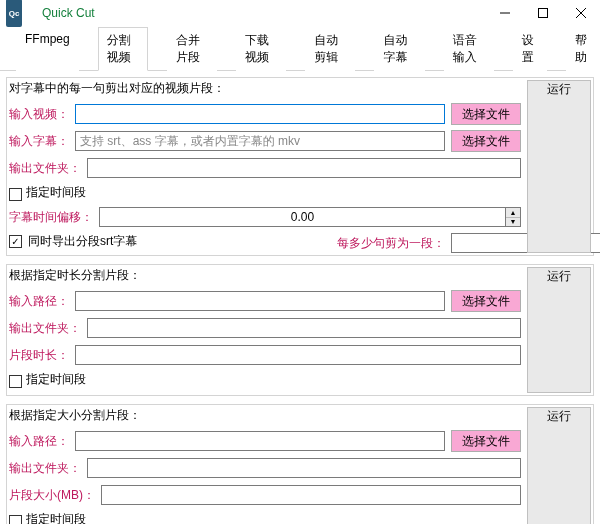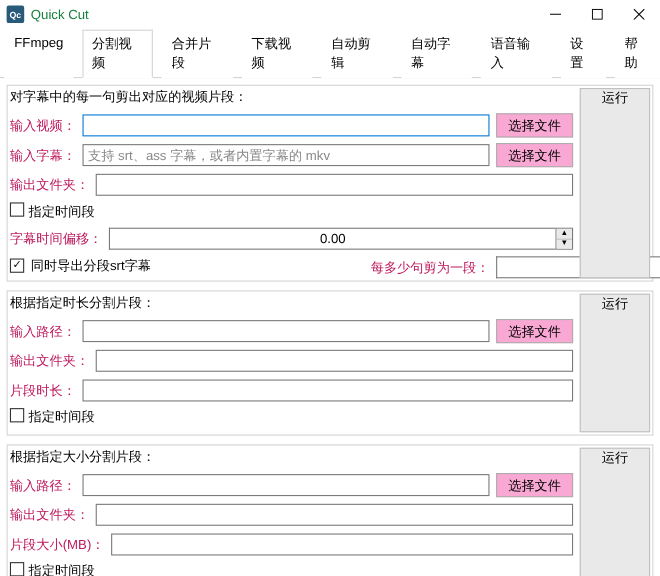--- a/index.html
+++ b/index.html
@@ -1,36 +1,36 @@
 <!DOCTYPE html>
 <html><head>
 <meta charset="utf-8">
 <style>
 * { box-sizing: border-box; margin: 0; padding: 0; font-family: "Microsoft YaHei", sans-serif; font-size: 12px; }
 body { background: #fff; width: 600px; height: 524px; overflow: hidden; }
 .titlebar { display: flex; align-items: center; height: 26px; padding: 0 0 0 6px; background: #fff; }
-.titlebar .app-icon { width: 16px; height: 16px; background: #2a5a7a; border-radius: 2px; display: flex; align-items: center; justify-content: center; font-size: 8px; font-weight: bold; color: #fff; margin-right: 6px; }
+.titlebar .app-icon { width: 16px; height: 28px; background: #2a5a7a; border-radius: 2px; display: flex; align-items: center; justify-content: center; font-size: 8px; font-weight: bold; color: #fff; margin-right: 20px; }
 .titlebar .title { flex: 1; font-size: 12px; color: #15803d; }
 .winbtn { width: 38px; height: 26px; display: flex; align-items: center; justify-content: center; }
 .winbtn svg { width: 10px; height: 10px; }
-.tabs { display: flex; border-bottom: 1px solid #d4d4d4; padding-left: 4px; gap: 8px; }
+.tabs { display: flex; border-bottom: 1px solid #d4d4d4; padding-left: 16px; gap: 19px; }
 .tab { padding: 4px 8px; font-size: 12px; color: #000; cursor: pointer; border: 1px solid transparent; border-bottom: none; position: relative; top: 1px; background: #fff; }
 .tab.active { border-color: #d4d4d4; border-bottom: 1px solid #fff; }
 .content { padding: 6px; }
 .section { border: 1px solid #d4d4d4; padding: 2px; margin-bottom: 8px; display: flex; gap: 6px; }
 .section-main { flex: 1; }
 .section-side { width: 64px; display: flex; justify-content: center; border: 1px solid #c0c0c0; background: #e9e9e9; cursor: pointer; }
 .desc { color: #000; margin-bottom: 6px; }
 .row { display: flex; align-items: center; gap: 6px; margin-bottom: 5px; min-height: 22px; }
 .label { color: #be185d; white-space: nowrap; }
 .input { flex: 1; height: 20px; border: 1px solid #7a7a7a; padding: 0 4px; font-size: 12px; outline: none; }
 .input::placeholder { color: #888; }
 .input.focused { border: 1px solid #0078d7; }
 .btn { height: 22px; padding: 0 10px; background: #f9a8d4; border: 1px solid #adadad; cursor: pointer; white-space: nowrap; }
-.checkbox-row { display: flex; align-items: flex-start; gap: 4px; margin-bottom: 5px; }
+.checkbox-row { display: flex; align-items: flex-end; gap: 4px; margin-bottom: 5px; }
 .cb { width: 13px; height: 13px; border: 1px solid #333; display: flex; align-items: center; justify-content: center; background: #fff; cursor: pointer; }
 .cb.checked::after { content: "✓"; font-size: 10px; line-height: 1; color: #000; }
 .spin-wrap { display: flex; height: 20px; }
 .spin-wrap .input { border-right: none; text-align: center; }
 .spinners { width: 16px; display: flex; flex-direction: column; border: 1px solid #7a7a7a; }
 .spinbtn { flex: 1; display: flex; align-items: center; justify-content: center; font-size: 7px; background: #e9e9e9; cursor: pointer; user-select: none; }
 .spinbtn:first-child { border-bottom: 1px solid #bbb; }
 .row-split { display: flex; gap: 6px; align-items: flex-start; }
 .row-split .col { display: flex; align-items: center; gap: 6px; }
 .row-split .col.grow { flex: 1; }

